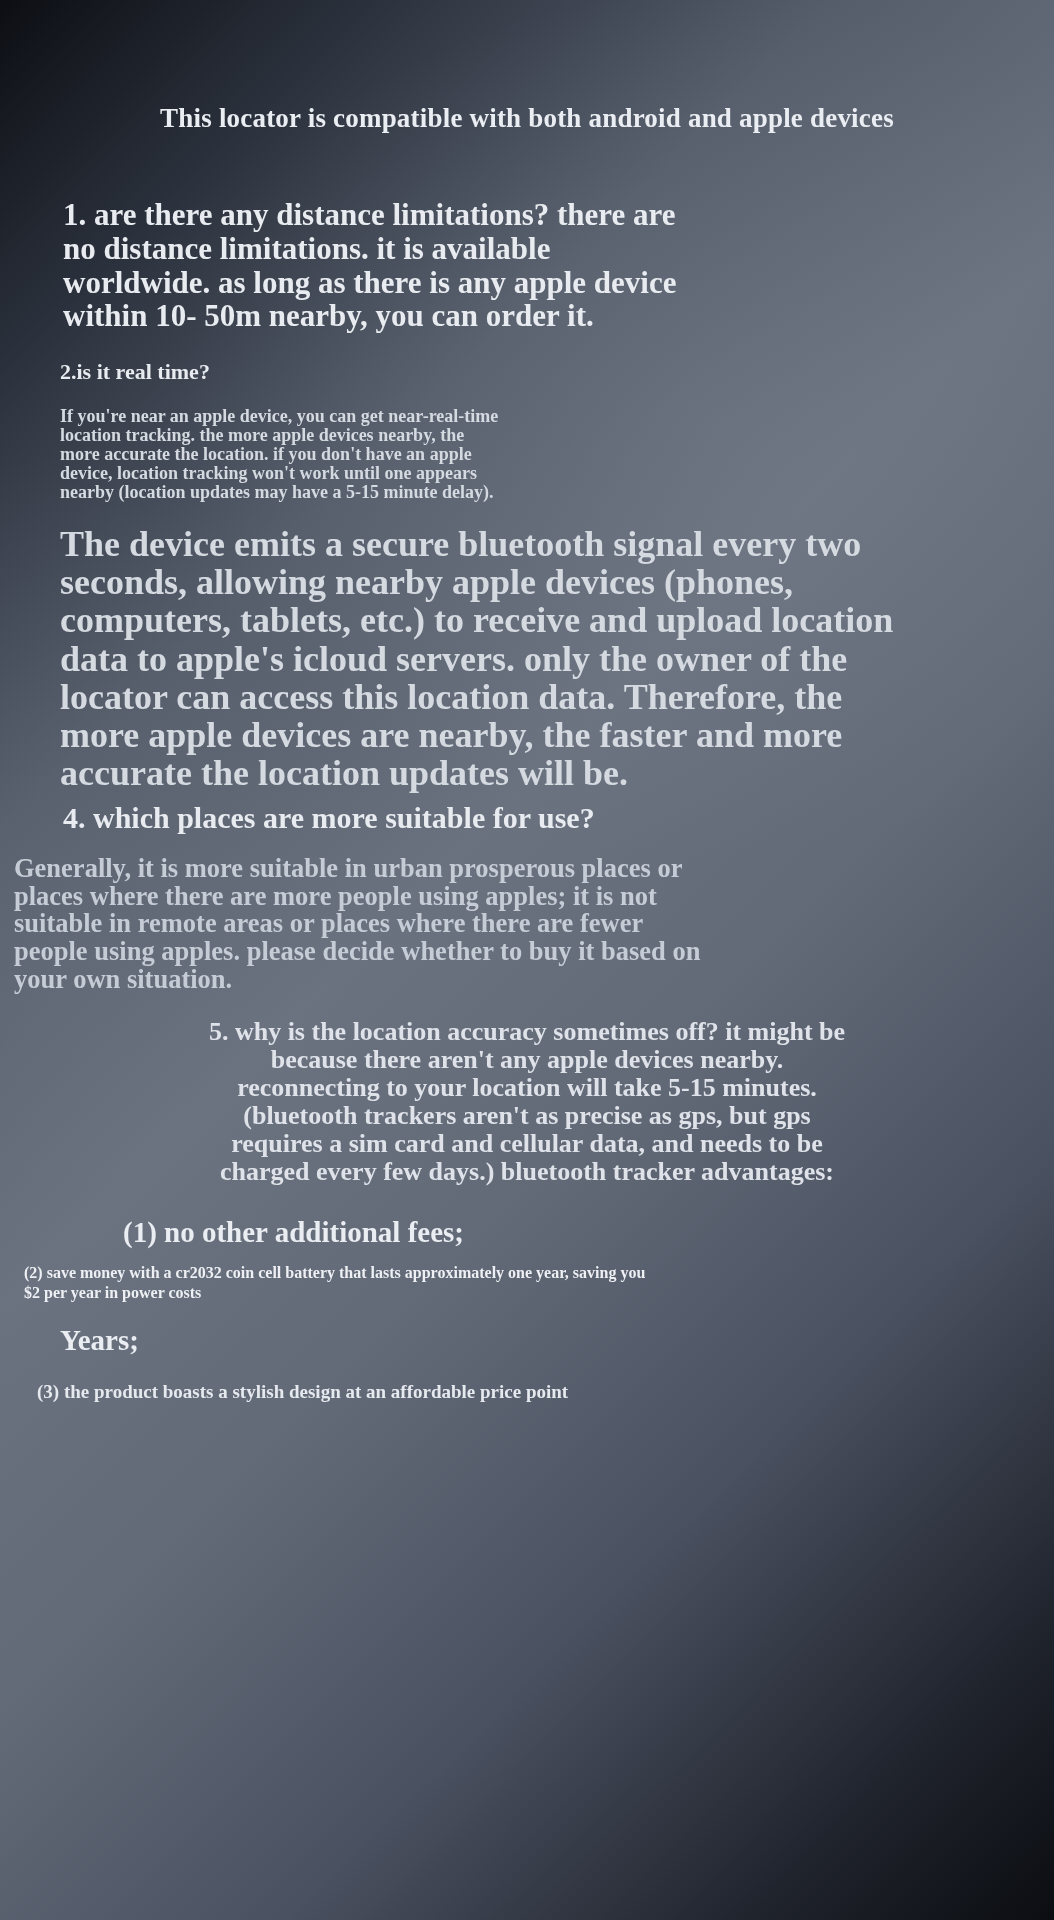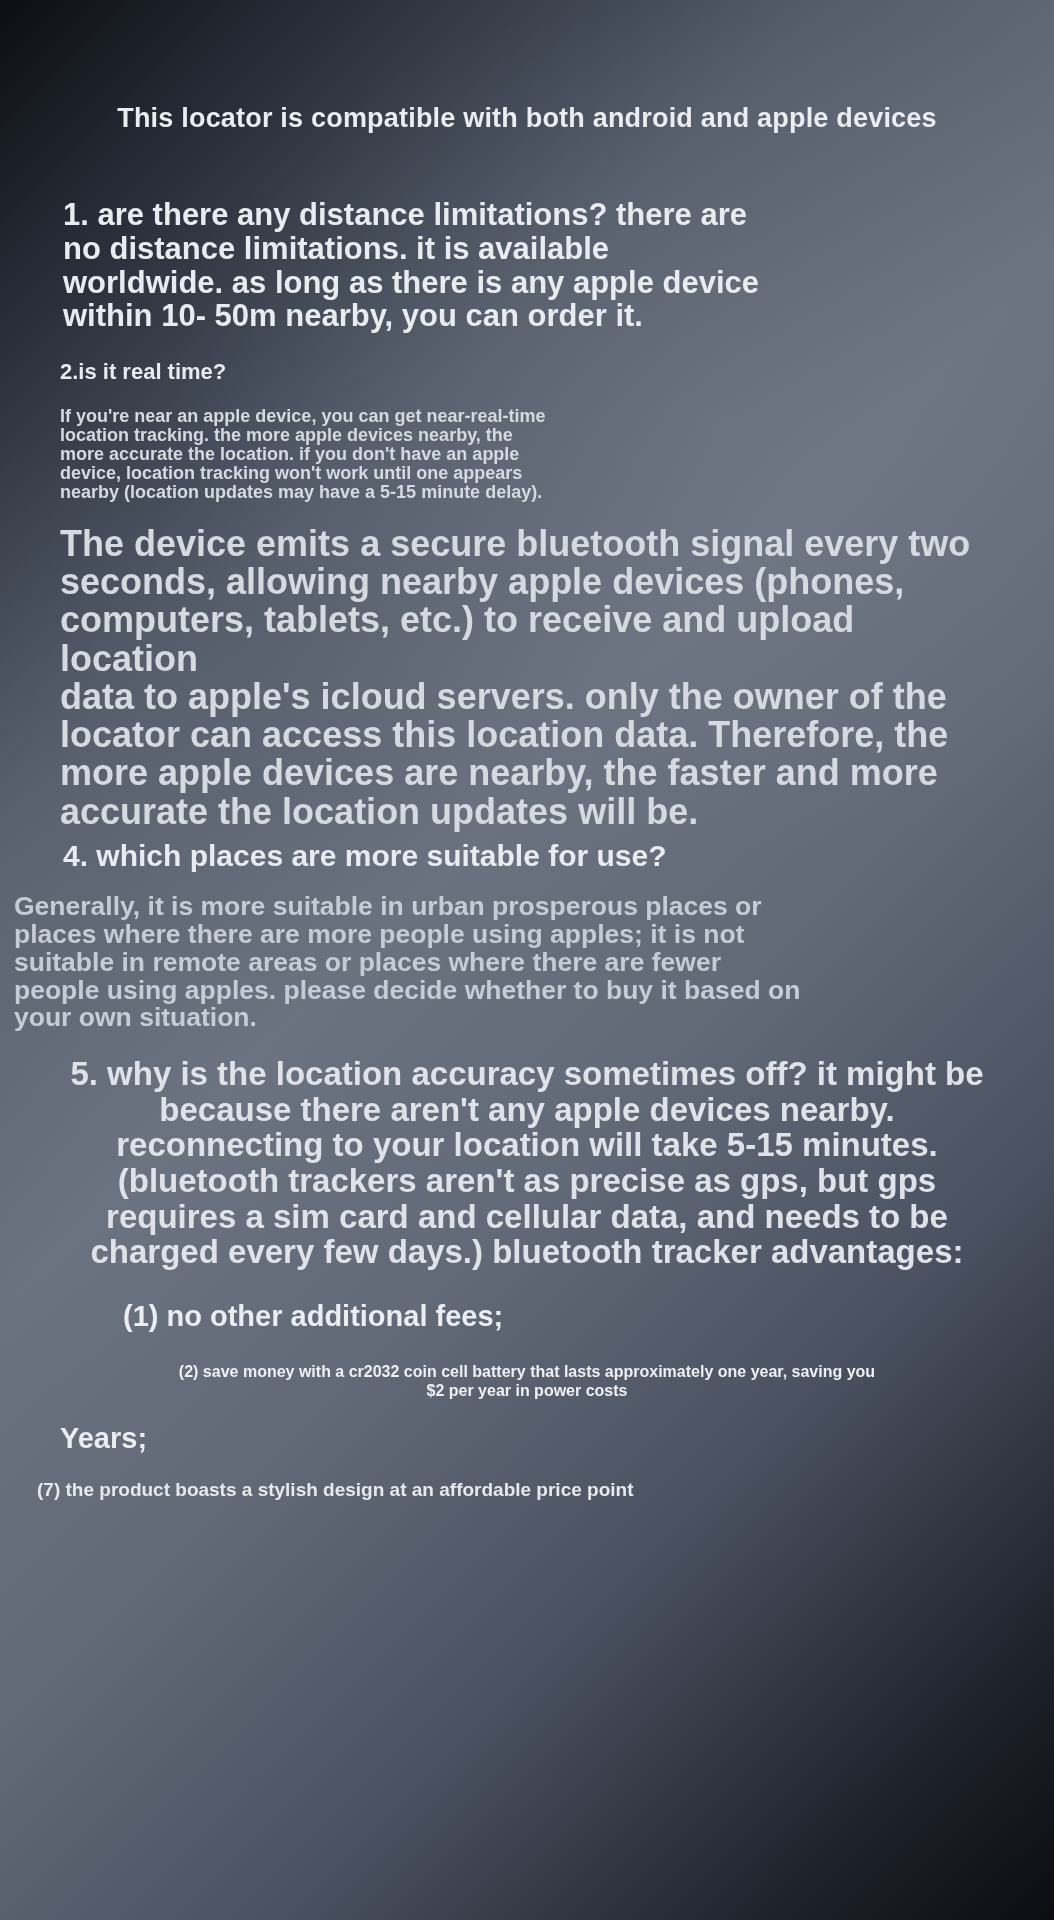--- a/index.html
+++ b/index.html
@@ -6,21 +6,21 @@
     margin: 0;
     padding: 0;
     background: #0b0d11;
   }
   .canvas {
     position: relative;
     width: 1054px;
     height: 1920px;
     margin: 0 auto;
     overflow: hidden;
-    font-family: Liberation Sans, sans-serif;
+    font-family: Liberation Serif, serif;
     font-weight: bold;
     background:
       radial-gradient(900px 700px at 68% 22%, rgba(138,146,160,0.20), rgba(138,146,160,0) 62%),
       radial-gradient(620px 820px at 2% 48%, rgba(126,134,148,0.14), rgba(126,134,148,0) 58%),
       linear-gradient(135deg, #0c0e13 0%, #2a303b 12%, #555d6b 28%, #6a7280 44%, #626a78 58%, #4a5160 74%, #1f232c 90%, #0b0d11 100%);
   }
   .pre { white-space: pre-line; }
 
   .page-title {
     padding-top: 103px;
@@ -65,32 +65,32 @@
   .q4-body {
     margin: 20px 14px 0 14px;
     text-align: left;
     font-size: 26.5px;
     line-height: 1.05;
     color: #c5ccd5;
   }
   .q5-text {
     margin: 24px 22px 0 22px;
     text-align: center;
-    font-size: 33px;
+    font-size: 26px;
     line-height: 1.08;
     color: #dfe3e9;
   }
   .advantage-1 {
     margin: 30px 0 0 123px;
     font-size: 29px;
     color: #eaedf1;
   }
   .advantage-2 {
-    margin: 29px 24px 0 24px;
-    text-align: center;
+    margin: 14px 24px 0 24px;
+    text-align: left;
     font-size: 16px;
     line-height: 1.2;
     color: #eef0f4;
   }
   .years-fragment {
     margin: 22px 0 0 60px;
     font-size: 29px;
     color: #eaedf1;
   }
   .advantage-3 {
@@ -143,15 +143,15 @@
 requires a sim card and cellular data, and needs to be
 charged every few days.) bluetooth tracker advantages:</div>
 
   <div class="advantage-1">(1) no other additional fees;</div>
 
   <div class="advantage-2 pre">(2) save money with a cr2032 coin cell battery that lasts approximately one year, saving you
 $2 per year in power costs</div>
 
   <div class="years-fragment">Years;</div>
 
-  <div class="advantage-3">(7) the product boasts a stylish design at an affordable price point</div>
+  <div class="advantage-3">(3) the product boasts a stylish design at an affordable price point</div>
 
 </div>
 
 </body></html>

